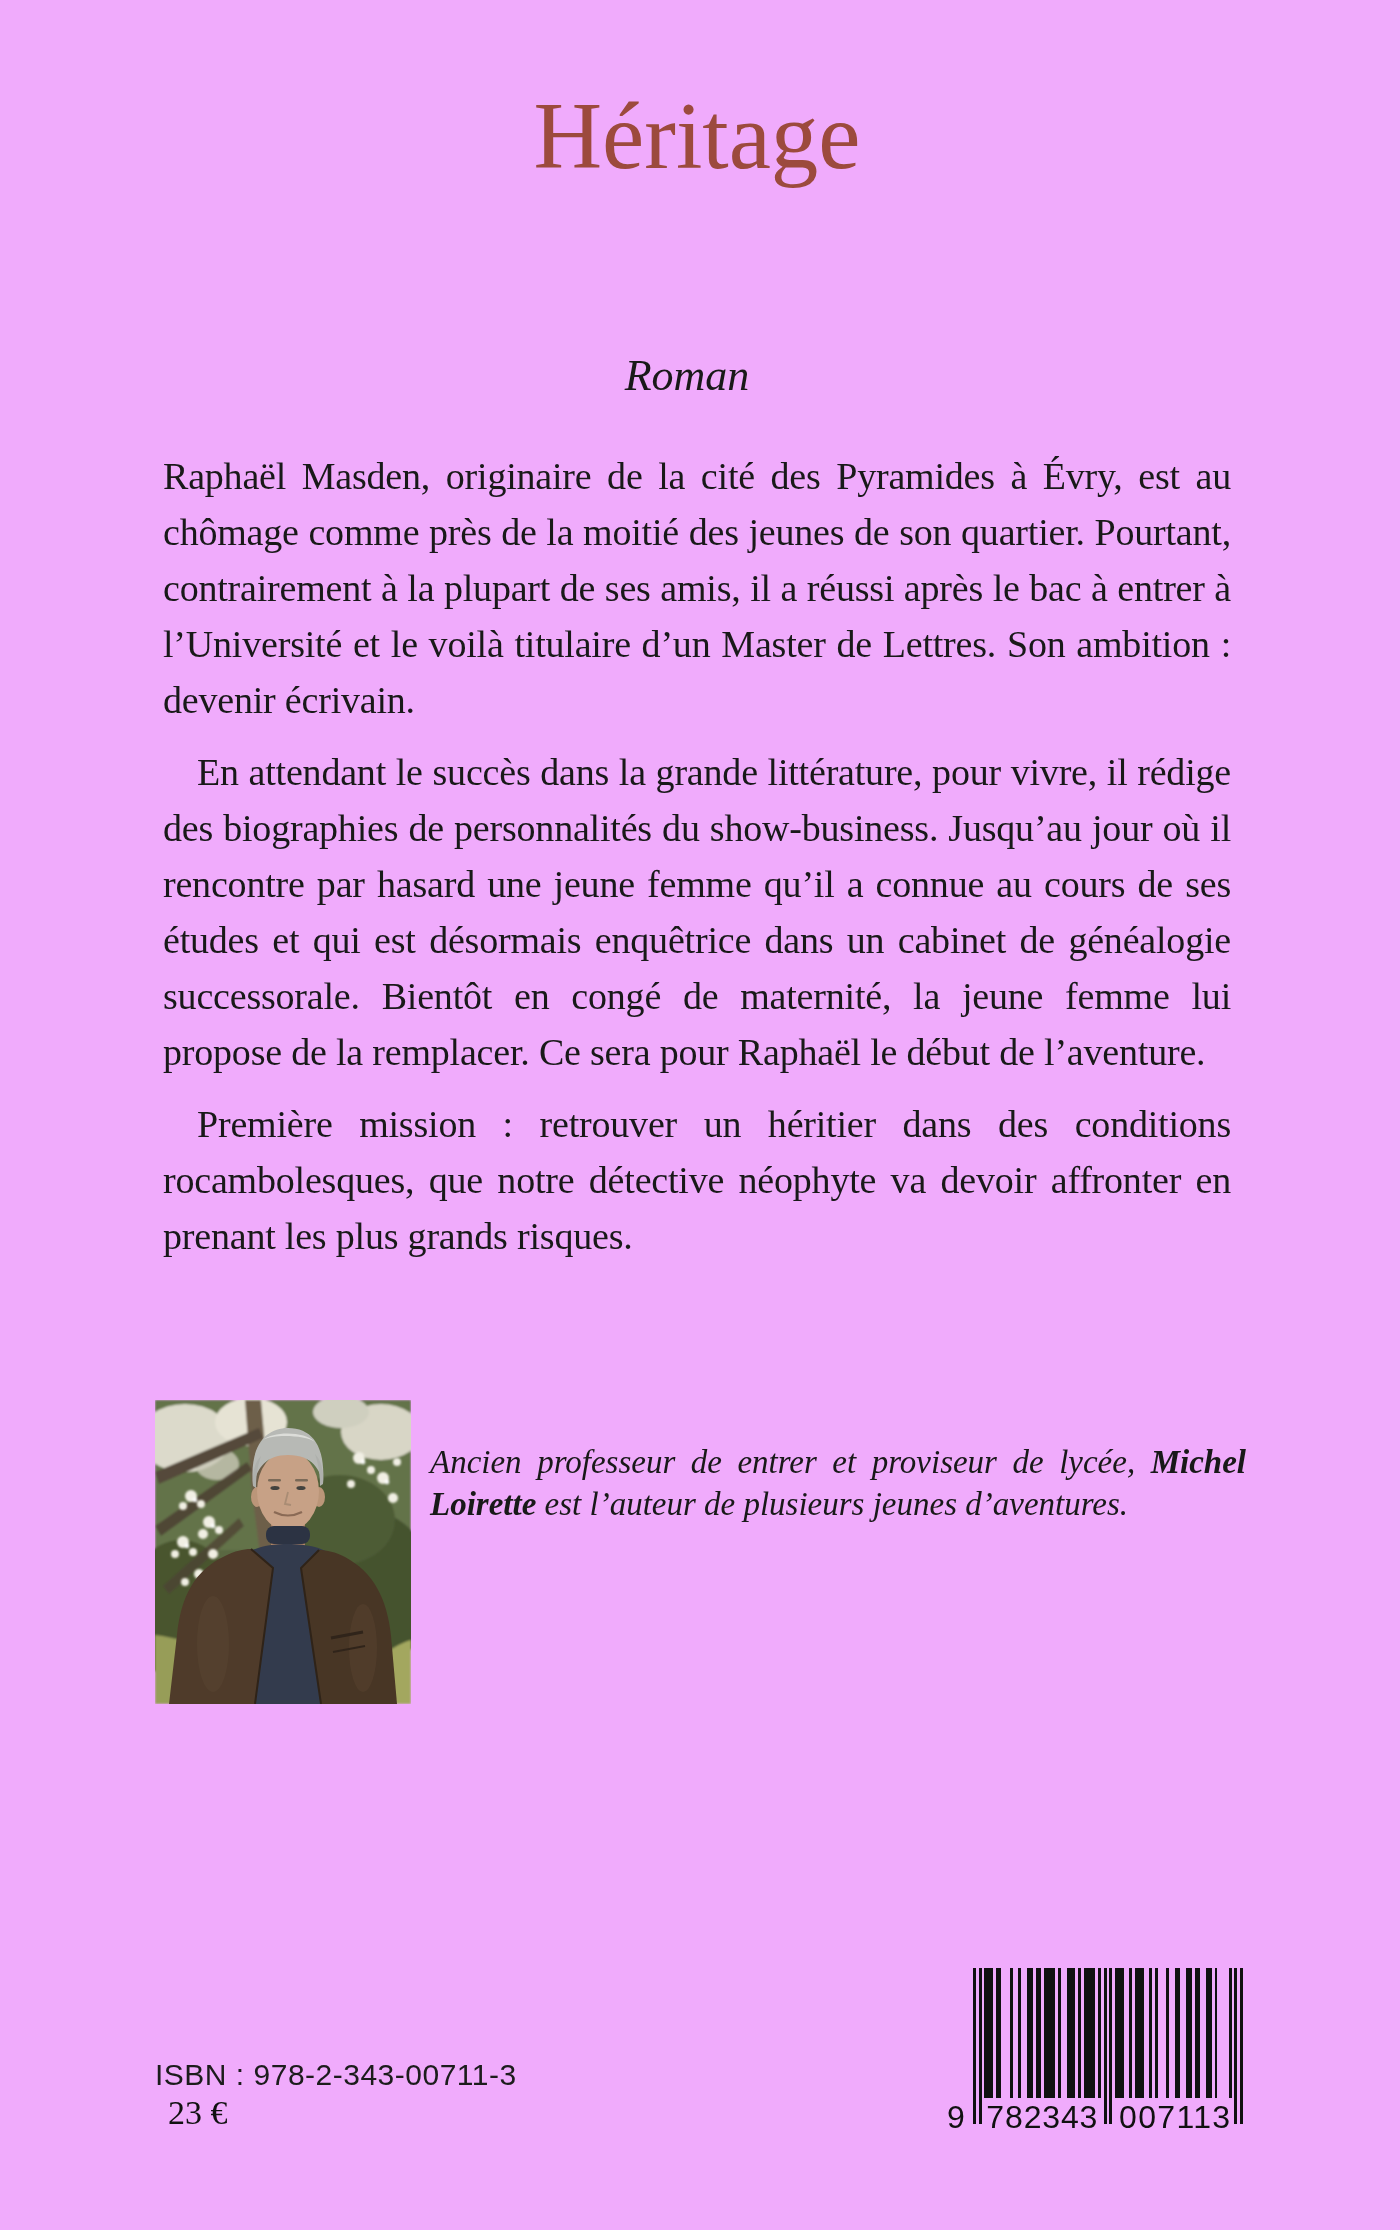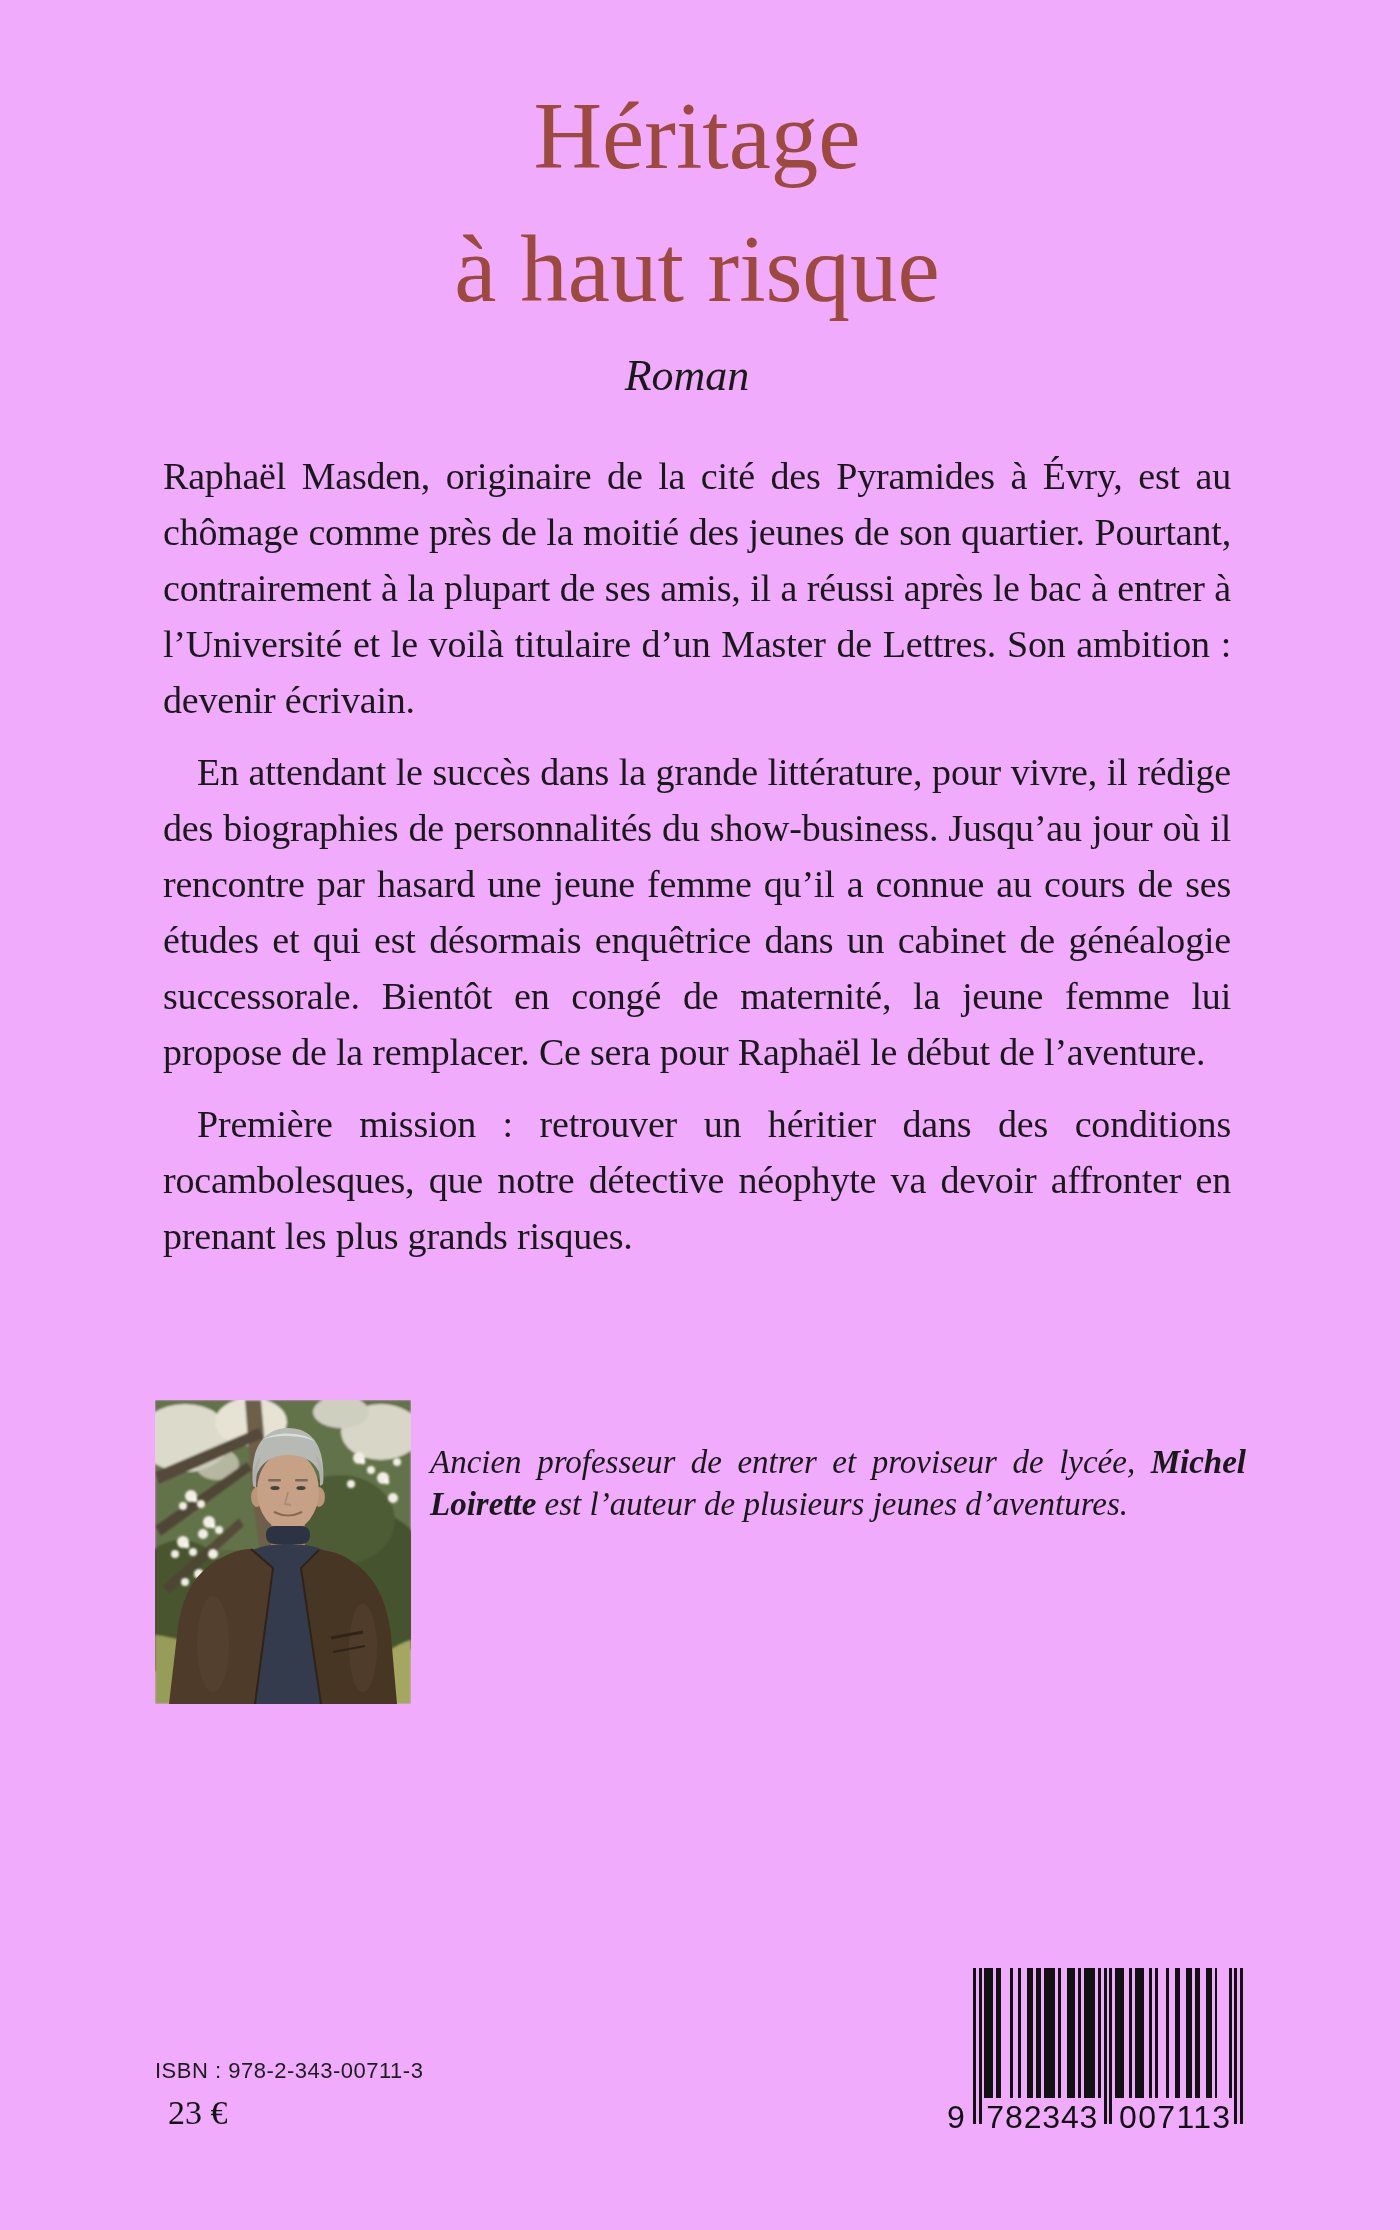--- a/index.html
+++ b/index.html
@@ -71,21 +71,21 @@
     text-align: justify;
   }
   .bio .author-name { font-weight: bold; }
 
   
   .isbn {
     position: absolute;
     top: 2058px;
     left: 155px;
     font-family: "Liberation Sans", sans-serif;
-    font-size: 22px;
+    font-size: 30px;
     letter-spacing: 0.5px;
     color: #1c1c1c;
   }
   .price {
     position: absolute;
     top: 2094px;
     left: 168px;
     font-size: 34px;
     color: #111111;
   }
@@ -97,21 +97,20 @@
     height: 166px;
   }
 </style>
 </head>
 <body>
 
 <div class="page">
 
   <div class="book-title" style="color: rgb(156, 74, 61);">
     <div>Héritage</div>
-    <div>à haut risque</div>
   </div>
 
   <div class="genre">Roman</div>
 
   <div class="synopsis">
     <p>Raphaël Masden, originaire de la cité des Pyramides à Évry, est au chômage comme près de la moitié des jeunes de son quartier. Pourtant, contrairement à la plupart de ses amis, il a réussi après le bac à entrer à l’Université et le voilà titulaire d’un Master de Lettres. Son ambition : devenir écrivain.</p>
     <p class="indent">En attendant le succès dans la grande littérature, pour vivre, il rédige des biographies de personnalités du show-business. Jusqu’au jour où il rencontre par hasard une jeune femme qu’il a connue au cours de ses études et qui est désormais enquêtrice dans un cabinet de généalogie successorale. Bientôt en congé de maternité, la jeune femme lui propose de la remplacer. Ce sera pour Raphaël le début de l’aventure.</p>
     <p class="indent">Première mission : retrouver un héritier dans des conditions rocambolesques, que notre détective néophyte va devoir affronter en prenant les plus grands risques.</p>
   </div>
 

